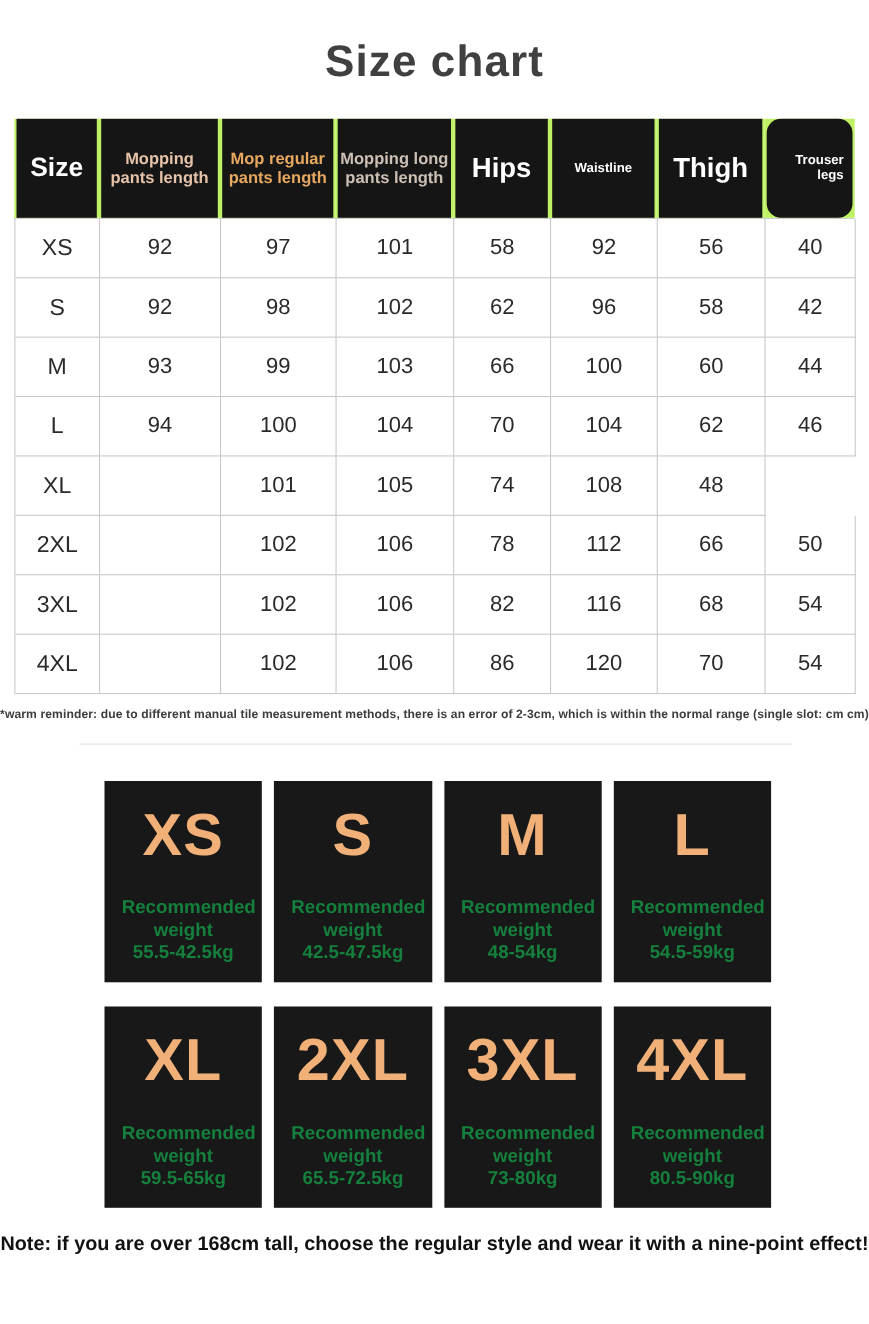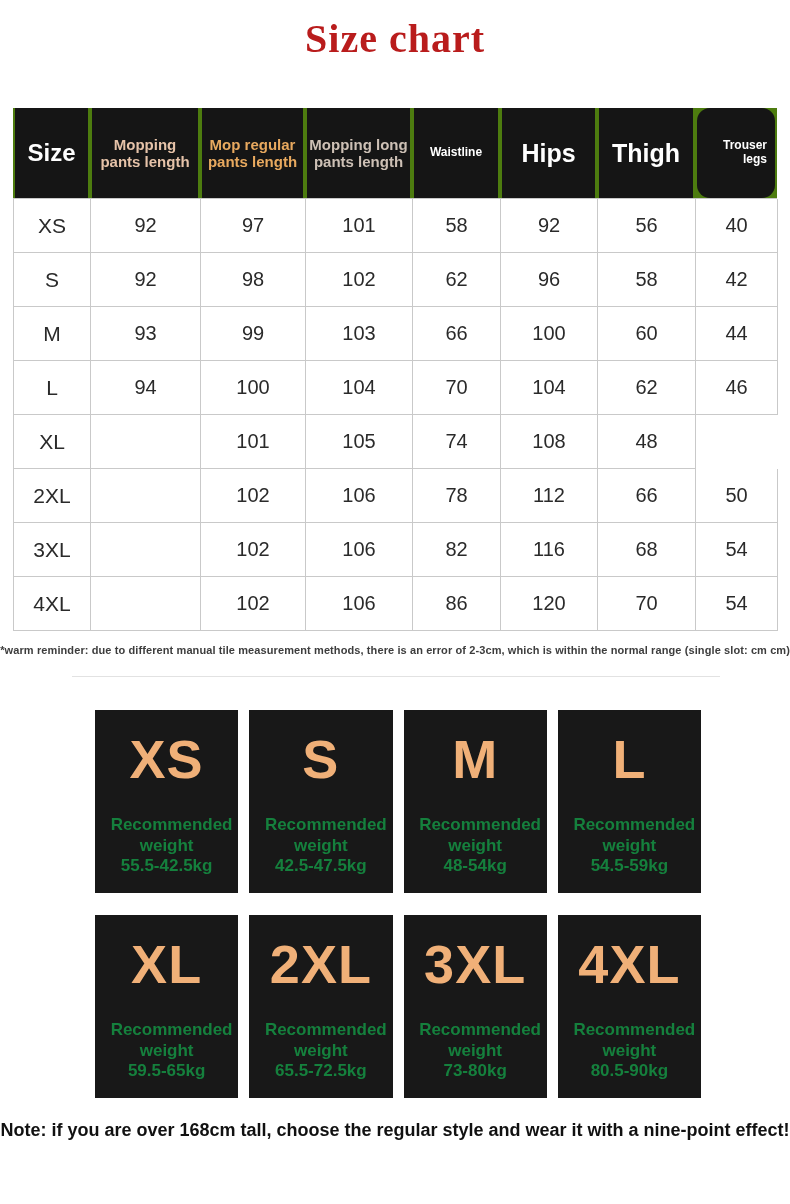--- a/index.html
+++ b/index.html
@@ -5,36 +5,36 @@
   * { margin: 0; padding: 0; box-sizing: border-box; }
   html, body { background: #ffffff; }
   body {
     width: 790px; height: 1204px;
     font-family: "Liberation Sans", sans-serif;
     color: #222; overflow: hidden; position: relative;
   }
 
   
   .page-title {
-    margin-top: 15px;
+    margin-top: 34px;
     text-align: center;
     font-size: 40px;
     font-weight: 700;
     letter-spacing: 1px;
-    color: #b91c1c;
-    font-family: Liberation Serif, serif;
+    color: #404040;
+    font-family: Liberation Sans, sans-serif;
   }
 
   
   .size-table { position: absolute; left: 13px; top: 108px; width: 764px; }
   .thead, .tr {
     display: grid;
     grid-template-columns: 77px 110px 105px 107px 88px 97px 98px 82px;
   }
-  .th { padding: 0 2px; background: #4d7c0f; }
+  .th { padding: 0 2px; background: #bef264; }
   .th-inner {
     background: #151515; height: 90px;
     display: flex; align-items: center; justify-content: center;
     text-align: center; color: #ffffff; font-weight: 700;
     line-height: 1.15; padding: 2px;
   }
   .th.c0 .th-inner { font-size: 24px; }
   .th.c1 .th-inner { font-size: 15px; color: #e6c3a9; }
   .th.c2 .th-inner { font-size: 15px; color: #e8a95f; }
   .th.c3 .th-inner { font-size: 15px; color: #cdc0b5; }
@@ -48,21 +48,21 @@
     border-right: 1px solid #c9c9c9;
     border-bottom: 1px solid #c9c9c9;
     display: flex; align-items: center; justify-content: center;
     font-size: 20px; color: #2a2a2a;
   }
   .tbody .tr .td:first-child { font-size: 21px; }
 
   
   .reminder {
     position: absolute; top: 644px; left: 0; width: 790px;
-    text-align: right; font-size: 11px; font-weight: 700; color: #3d3d3d;
+    text-align: center; font-size: 11px; font-weight: 700; color: #3d3d3d;
     letter-spacing: 0.1px;
   }
   .divider {
     position: absolute; top: 676px; left: 72px; width: 648px;
     border: 0; border-top: 1px solid #e2e2e2; height: 0;
   }
 
   
   .cards {
     position: absolute; left: 95px; top: 710px; width: 606px;
@@ -101,25 +101,25 @@
       </div>
     <div class="th c1">
         <div class="th-inner">Mopping pants length</div>
       </div>
     <div class="th c2">
         <div class="th-inner">Mop regular pants length</div>
       </div>
     <div class="th c3">
         <div class="th-inner">Mopping long pants length</div>
       </div>
+    <div class="th c5">
+        <div class="th-inner">Hips</div>
+      </div>
     <div class="th c4">
         <div class="th-inner">Waistline</div>
-      </div>
-    <div class="th c5">
-        <div class="th-inner">Hips</div>
       </div>
     <div class="th c6">
         <div class="th-inner">Thigh</div>
       </div>
     <div class="th c7">
         <div class="th-inner">Trouser legs</div>
       </div>
   </div>
   <div class="tbody">
     <div class="tr">

